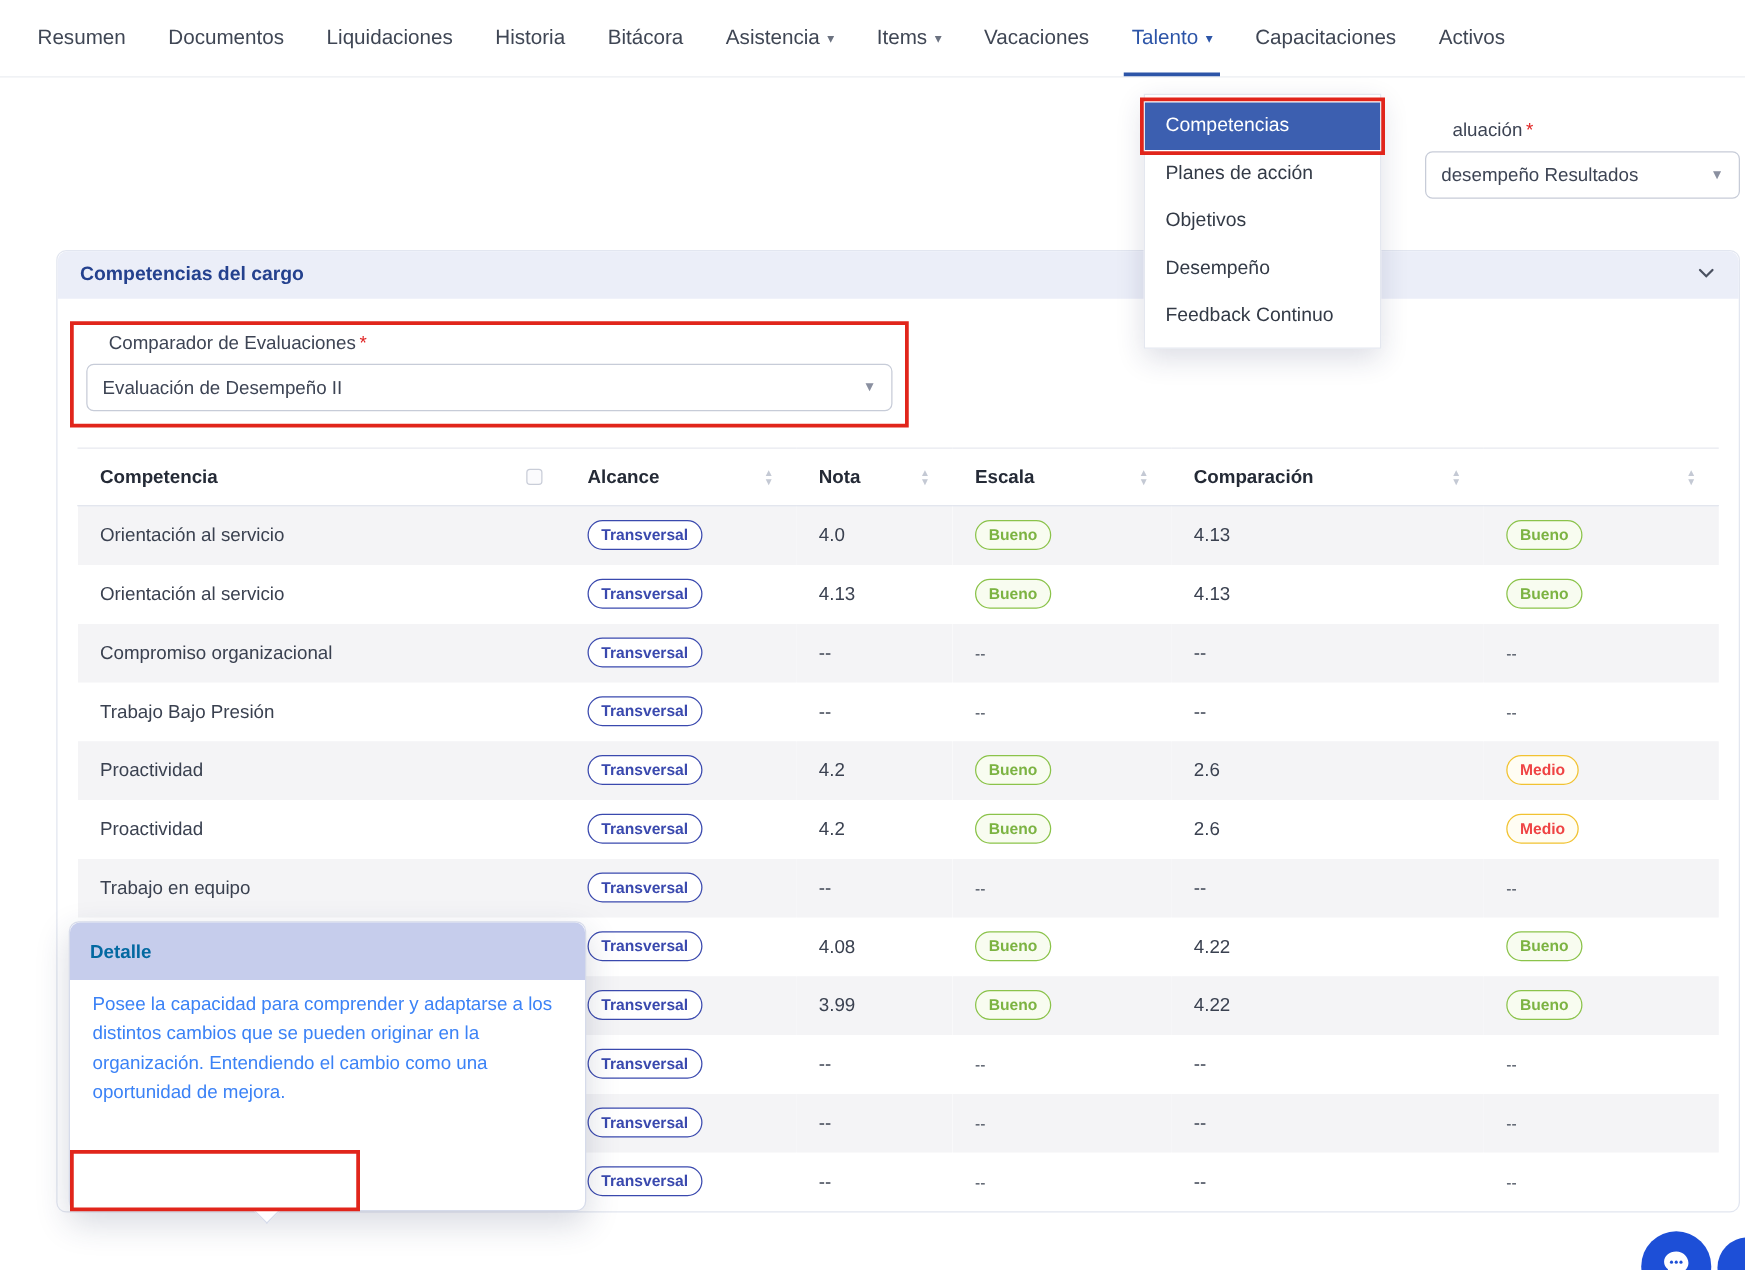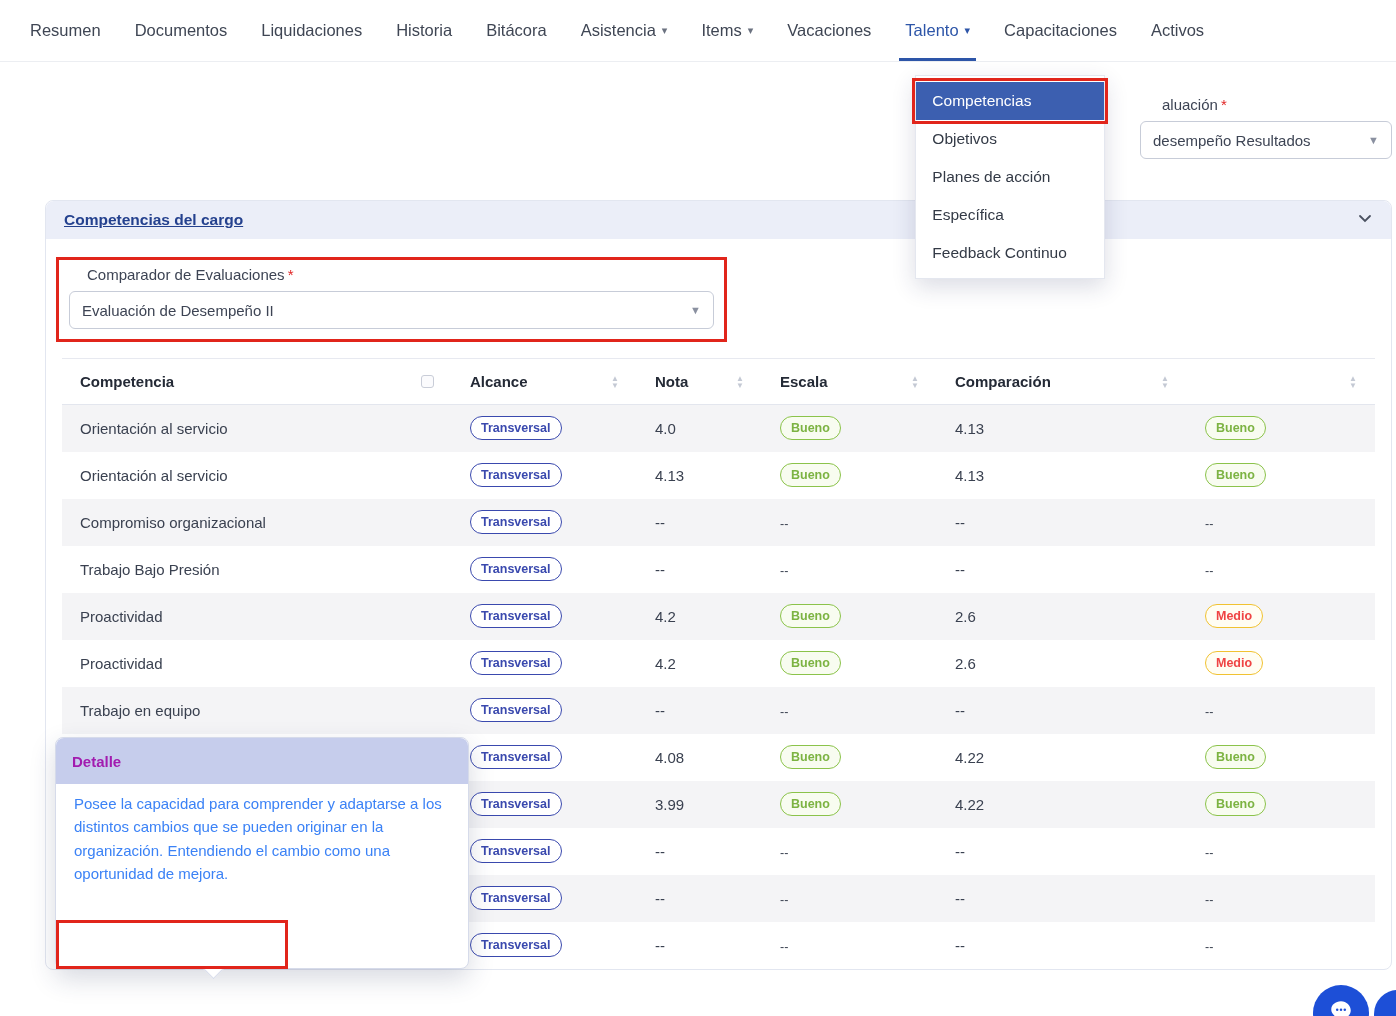--- a/index.html
+++ b/index.html
@@ -33,21 +33,21 @@
             font-size:15px; color:#3d4454; cursor:pointer; }
   .select-caret { color:#8a90a0; font-size:11px; }
   .bg-select { position:absolute; top:121px; left:1140px; width:252px; height:38px; z-index:5; }
 
   
   .panel { position:absolute; left:45px; top:200px; width:1347px; background:#fff;
            border:1px solid #e2e6f0; border-radius:8px; }
   .panel-head { height:38px; background:#ebeef8; border-radius:8px 8px 0 0;
                 display:flex; align-items:center; justify-content:space-between;
                 padding:0 18px; cursor:pointer; }
-  .panel-title { color:#24418e; font-weight:700; font-size:15.5px;text-decoration:underline; }
+  .panel-title { color:#24418e; font-weight:700; font-size:15.5px; }
   .panel-body { padding:16px 16px 0 16px; }
 
   .annot-border { width:fit-content; border:3px solid #e1251b; padding:6px 10px 10px 10px;
                   margin:2px 0 16px -6px; }
   .field-label { display:block; font-size:15px; color:#3d4454; margin-bottom:8px;margin-left:18px; }
   .comparator-select { width:645px; height:38px; }
 
   
   table.grid { width:100%; border-collapse:collapse; font-size:15px; color:#3a4150; margin-top:14px; }
   thead th { height:46px; padding:0 18px; text-align:left; font-weight:700; color:#242a36;
@@ -72,21 +72,21 @@
   .status[data-type="deficiente"] { border-color:#f0882a; color:#ef7d1a; background:#fff7f0; }
   .status[data-type="none"] { border:none; padding:0; font-weight:400; color:#3a4150; background:transparent; }
 
   .row-annot { position:absolute; left:-6px; top:-2px; width:232px; height:49px;
                border:3px solid #e1251b; z-index:45; pointer-events:none; }
 
   
   .tooltip { position:absolute; left:55px; top:737px; width:414px; height:232px; background:#fff;
              border:1px solid #d6dbea; border-radius:8px; box-shadow:0 10px 26px rgba(40,50,90,.18);
              z-index:30; }
-  .tooltip-head { height:46px; background:#c6cdec; color:#a21caf; font-weight:700; font-size:15px;
+  .tooltip-head { height:46px; background:#c6cdec; color:#0369a1; font-weight:700; font-size:15px;
                   display:flex; align-items:center; padding:0 16px; border-radius:8px 8px 0 0; }
   .tooltip-body { padding:8px 18px; font-size:15px; color:#3b82f6; line-height:1.55; }
   .tooltip-arrow { position:absolute; bottom:-8px; left:150px; width:15px; height:15px;
                    background:#fff; transform:rotate(45deg);
                    border-right:1px solid #d6dbea; border-bottom:1px solid #d6dbea; }
 
   
   .fab { position:absolute; border-radius:50%; z-index:50; cursor:pointer;
          display:flex; justify-content:center; }
   .fab-main { left:1313px; top:985px; width:56px; height:56px; background:#1d4fd7; padding-top:13px; }
@@ -123,23 +123,23 @@
       </div>
     <div class="tab">
         <span>Vacaciones</span>
       </div>
     <div class="tab active">
       <span>Talento</span>
       <span class="caret">▾</span>
 
       <div class="menu">
         <div class="menu-item selected red-outline">Competencias</div>
+        <div class="menu-item">Planes de acción</div>
         <div class="menu-item">Objetivos</div>
-        <div class="menu-item">Planes de acción</div>
-        <div class="menu-item">Específica</div>
+        <div class="menu-item">Desempeño</div>
         <div class="menu-item">Feedback Continuo</div>
       </div>
     </div>
     <div class="tab">
         <span>Capacitaciones</span>
       </div>
     <div class="tab">
         <span>Activos</span>
       </div>
   </nav>

